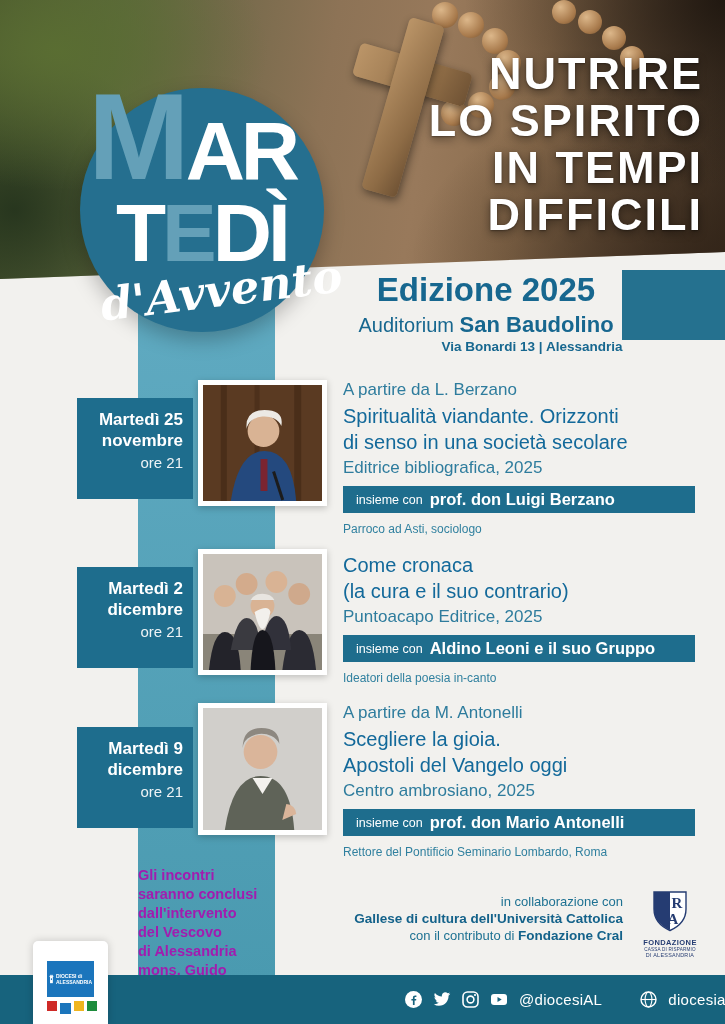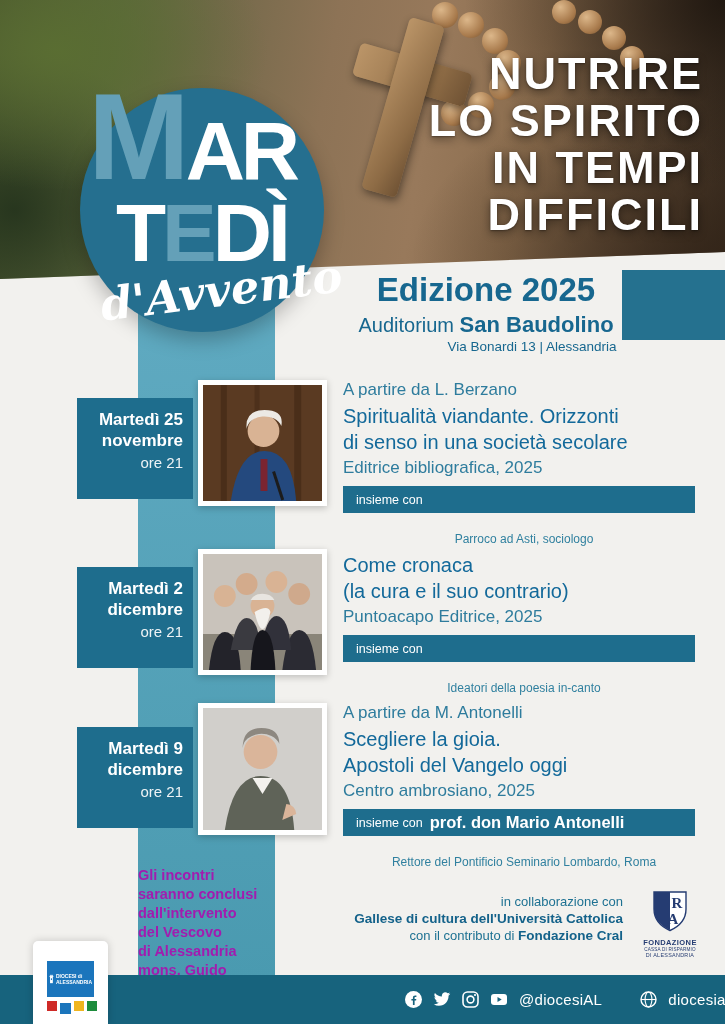--- a/index.html
+++ b/index.html
@@ -41,21 +41,21 @@
   .logo-l2 .e{color:#64a0b8;}
   .logo-script{position:absolute;left:100px;top:264px;z-index:6;transform:rotate(-7deg);
     font-family:"DejaVu Serif",serif;font-style:italic;font-weight:bold;font-size:45px;color:#ffffff;}
 
   
   .accent-rect{position:absolute;left:622px;top:270px;width:103px;height:70px;background:#25718f;z-index:3;}
   .edition{position:absolute;left:340px;top:271px;width:292px;z-index:3;text-align:center;color:#17678f;}
   .edition-title{font-size:33px;font-weight:bold;letter-spacing:0;}
   .edition-venue{margin-top:3px;font-size:20px;}
   .edition-venue b{font-size:22px;}
-  .edition-address{font-size:13.5px;font-weight:normal;margin-left:92px;margin-top:1px;}
+  .edition-address{font-size:13.5px;font-weight:bold;margin-left:92px;margin-top:1px;}
 
   
   .event{position:absolute;left:0;width:725px;z-index:4;}
   .e1{top:380px}.e2{top:549px}.e3{top:703px}
   .badge{position:absolute;left:77px;top:18px;width:116px;min-height:86px;background:#1e6d8d;
     color:#fff;text-align:right;padding:11px 10px 28px 6px;}
   .e3 .badge{top:24px;}
   .badge-date{font-size:17px;font-weight:bold;line-height:21px;}
   .badge-time{font-size:15px;margin-top:3px;opacity:.92;}
   .photo-card{position:absolute;left:198px;top:0;width:129px;height:126px;background:#ffffff;
@@ -63,21 +63,21 @@
   .e3 .photo-card{height:132px;}
   .photo-card svg{width:100%;height:100%;display:block;}
   .textcol{position:absolute;left:343px;top:0;width:362px;color:#2e7c9d;}
   .intro{font-size:17px;}
   .etitle{font-size:20px;font-weight:normal;color:#13699a;line-height:26px;margin-top:3px;}
   .publisher{font-size:17px;margin-top:3px;}
   .banner{margin-top:8px;width:352px;height:27px;background:#1e6d8d;color:#fff;
     display:flex;align-items:center;padding-left:13px;}
   .banner-prefix{font-size:12.5px;margin-right:7px;}
   .banner-name{font-size:16.5px;font-weight:bold;}
-  .role{font-size:12px;margin-top:19px;color:#30809f;text-align:center;}
+  .role{font-size:12px;margin-top:9px;color:#30809f;}
 
   
   .bishop{position:absolute;left:138px;top:866px;width:137px;z-index:4;text-align:left;
     color:#a21caf;font-size:14.5px;font-weight:bold;line-height:19px;white-space:pre-line;}
 
   
   .collab{position:absolute;right:102px;top:894px;z-index:3;text-align:right;
     color:#1d7192;line-height:15.5px;}
   .c-reg{font-size:13px;}
   .c-bold{font-size:13.5px;font-weight:bold;color:#14628a;}
@@ -177,20 +177,21 @@
     </div>
     <div class="textcol">
       <div class="intro">A partire da L. Berzano</div>
       <div class="etitle">
         <div>Spiritualità viandante. Orizzonti</div>
         <div>di senso in una società secolare</div>
       </div>
       <div class="publisher">Editrice bibliografica, 2025</div>
       <div class="banner">
         <span class="banner-prefix">insieme con</span>
+        <span class="banner-name">prof. don Luigi Berzano</span>
       </div>
       <div class="role">Parroco ad Asti, sociologo</div>
     </div>
   </section>
 
   <section class="event e2">
     <div class="badge">
       <div class="badge-date">Martedì 2</div>
       <div class="badge-date">dicembre</div>
       <div class="badge-time">ore 21</div>
@@ -214,20 +215,21 @@
       </svg>
     </div>
     <div class="textcol">
       <div class="etitle">
         <div>Come cronaca</div>
         <div>(la cura e il suo contrario)</div>
       </div>
       <div class="publisher">Puntoacapo Editrice, 2025</div>
       <div class="banner">
         <span class="banner-prefix">insieme con</span>
+        <span class="banner-name">Aldino Leoni e il suo Gruppo</span>
       </div>
       <div class="role">Ideatori della poesia in-canto</div>
     </div>
   </section>
 
   <section class="event e3">
     <div class="badge">
       <div class="badge-date">Martedì 9</div>
       <div class="badge-date">dicembre</div>
       <div class="badge-time">ore 21</div>

